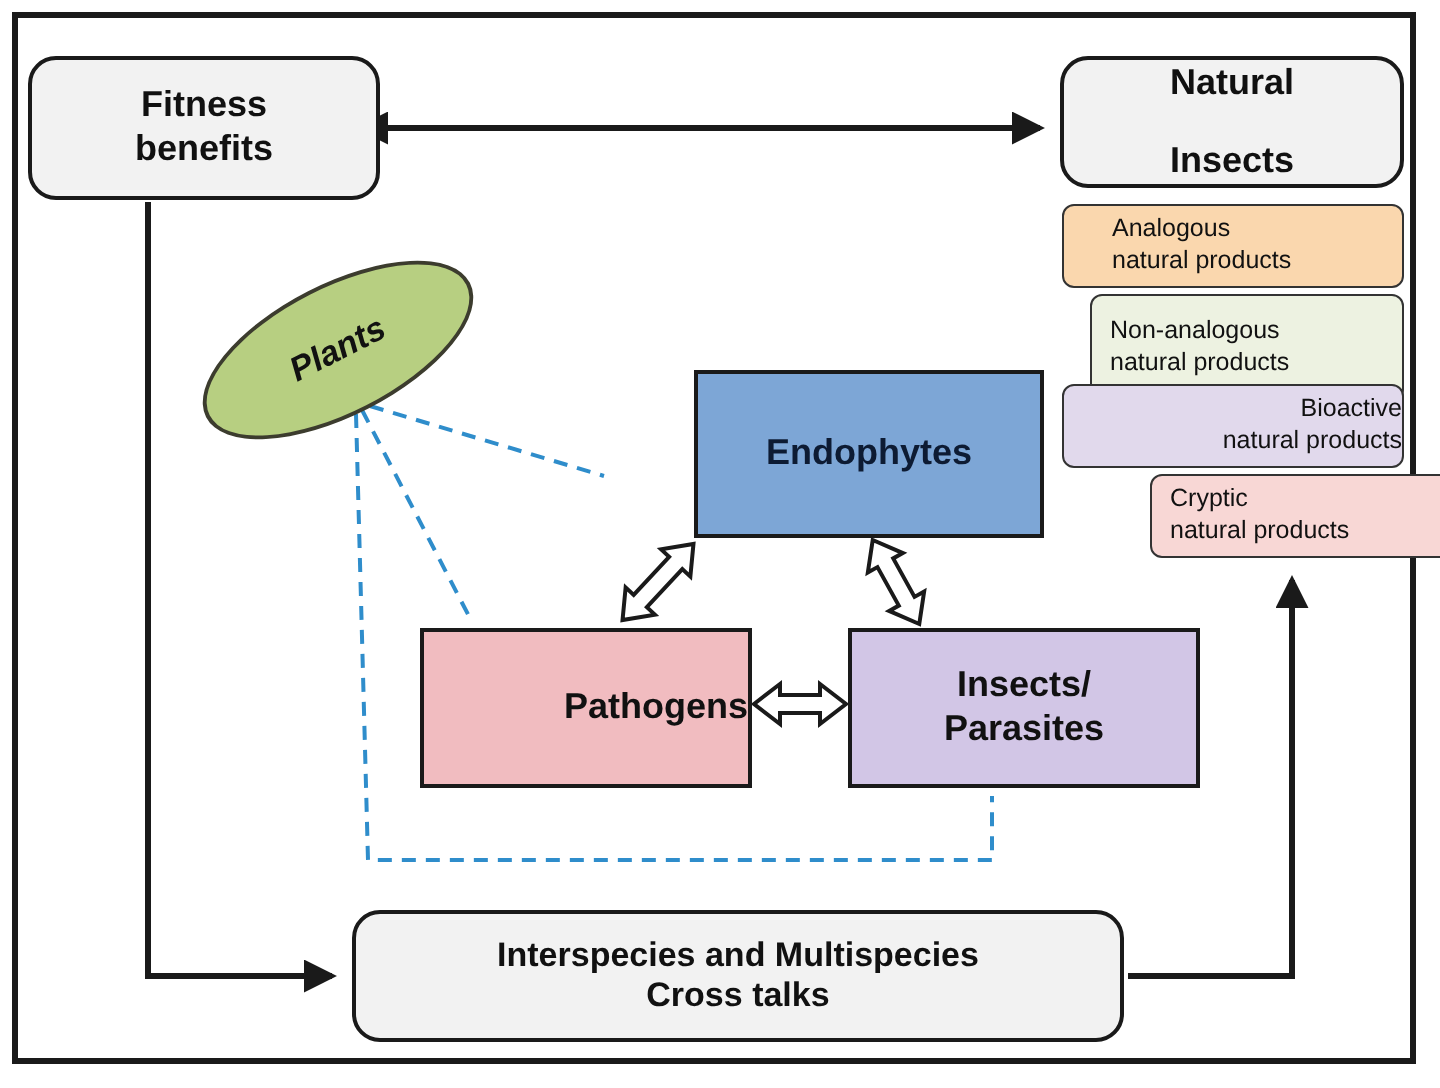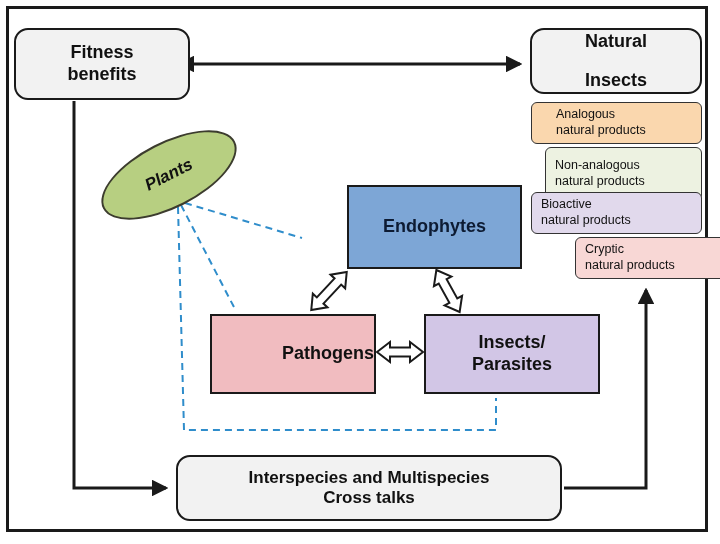--- a/index.html
+++ b/index.html
@@ -80,21 +80,21 @@
   </div>
 
   <div class="pcard pcard1" style="background-color: rgb(250, 215, 174);">
     <span>Analogous</span>
     <span>natural products</span>
   </div>
   <div class="pcard pcard2" style="background-color: rgb(237, 242, 225);">
     <span>Non-analogous</span>
     <span>natural products</span>
   </div>
-  <div class="pcard pcard3" style="background-color: rgb(225, 217, 236);">
+  <div class="pcard pcard3" style="background-color: rgb(225, 217, 236); align-items: flex-end;">
     <span>Bioactive</span>
     <span>natural products</span>
   </div>
   <div class="pcard pcard4" style="background-color: rgb(248, 215, 213); margin-left: 29px;">
     <span>Cryptic</span>
     <span>natural products</span>
   </div>
 
   <div class="plants" style="background-color: rgb(183, 207, 129);">
     <span>Plants</span>

